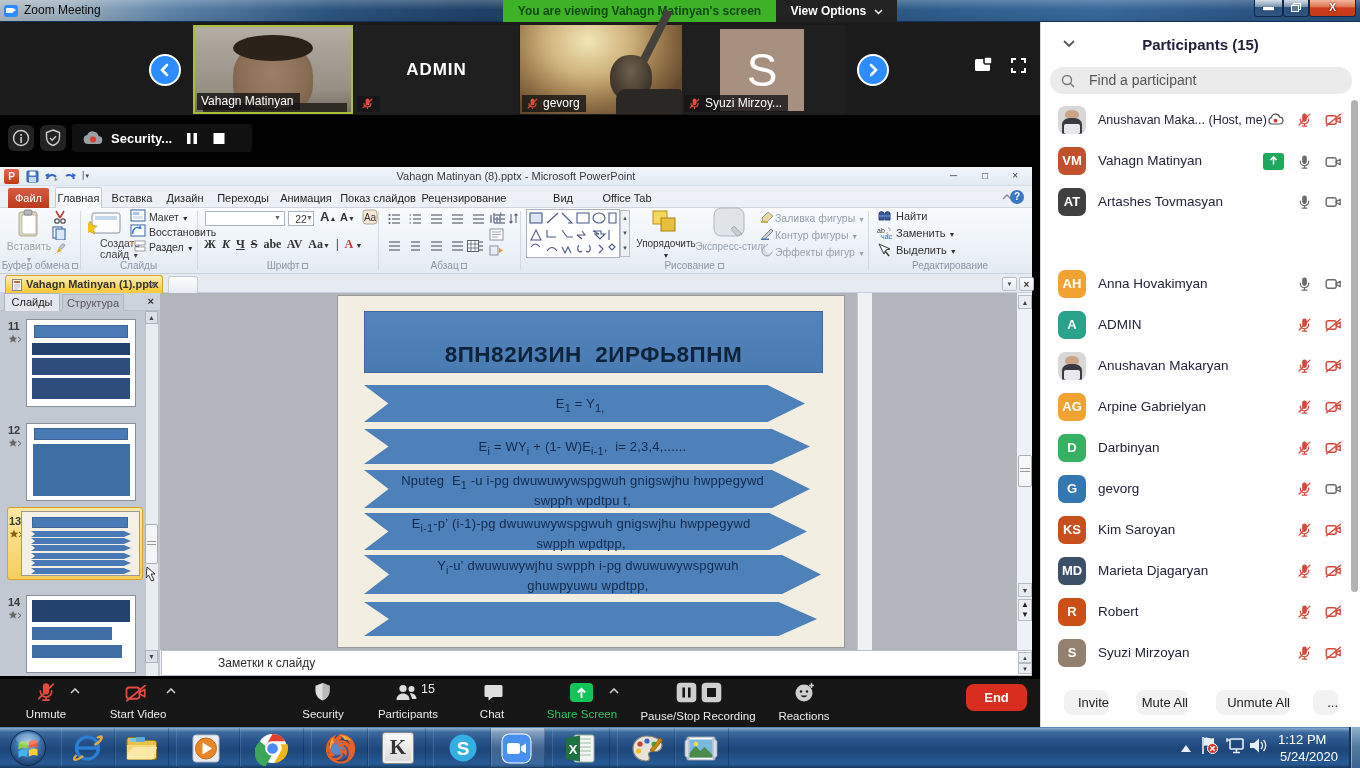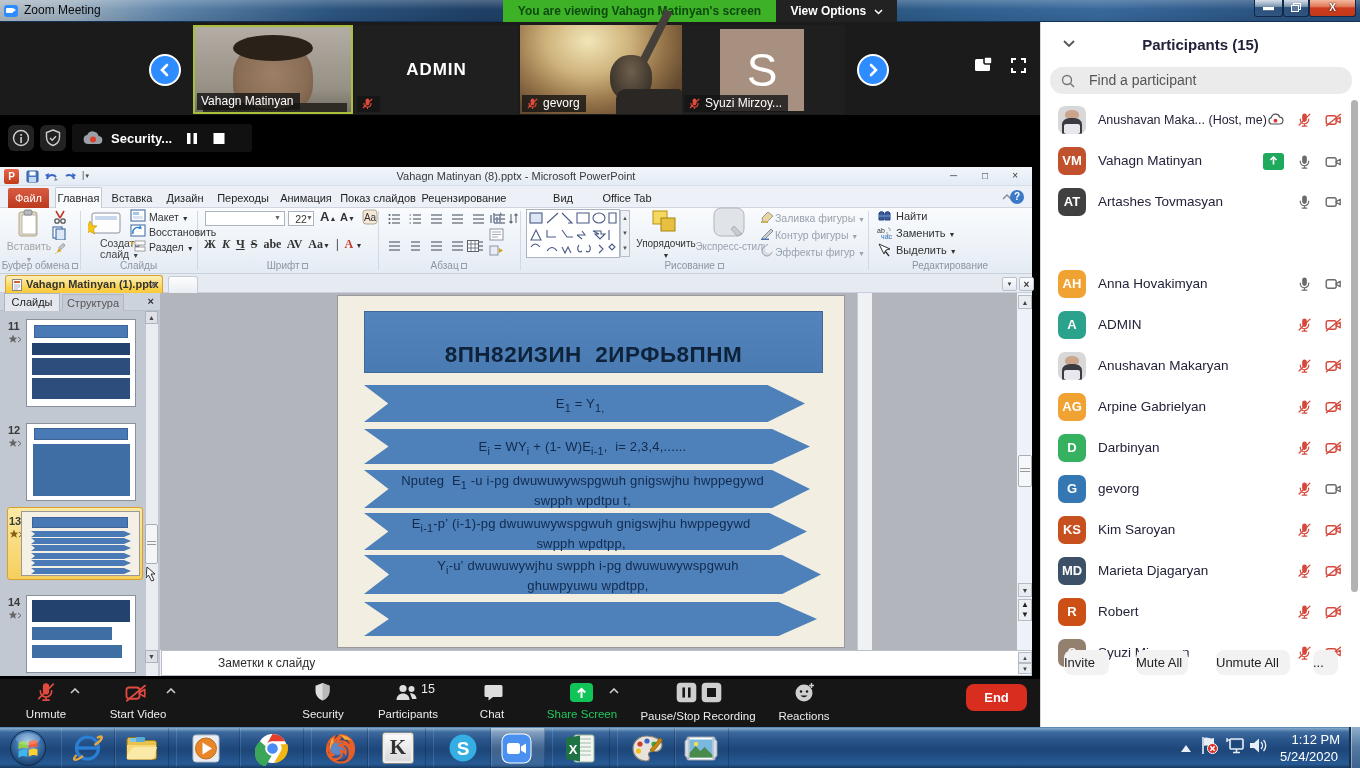--- a/index.html
+++ b/index.html
@@ -63,21 +63,21 @@
 .tbtn{position:absolute;top:728px;height:39px;border-left:1px solid rgba(255,255,255,.12);border-right:1px solid rgba(0,0,0,.2)}
 .tbtn.active{background:linear-gradient(rgba(255,255,255,.42),rgba(255,255,255,.18) 45%,rgba(255,255,255,.08))}
 
 #ppanel{left:1040px;top:22px;width:320px;height:705px;background:#fff;border-left:1px solid #d6d6d6}
 #phead{position:absolute;left:0;top:0;width:100%;height:44px;color:#22223a;font-weight:bold;font-size:15px;text-align:center;line-height:46px}
 #psearch{position:absolute;left:9px;top:45px;width:302px;height:27px;background:#ebebeb;border-radius:13px;color:#555;font-size:14px;line-height:27px;padding-left:39px}
 .prow{position:absolute;left:0;width:100%;height:41px}
 .pav{position:absolute;left:17px;top:6px;width:28px;height:28px;border-radius:7px;color:#fff;font-weight:bold;font-size:13px;text-align:center;line-height:28px}
 .pname{position:absolute;left:57px;top:12px;font-size:13.5px;color:#23233a;white-space:nowrap}
 .picons{position:absolute;right:18px;top:12px;display:flex;gap:13px;align-items:center}
-.pbtn{position:absolute;top:628px;height:25px;background:#f2f2f3;border-radius:8px;font-size:13px;color:#222;text-align:left;line-height:25px}
+.pbtn{position:absolute;top:668px;height:25px;background:#f2f2f3;border-radius:8px;font-size:13px;color:#222;text-align:right;line-height:25px}
 #pscroll{position:absolute;right:2px;top:78px;width:7px;height:492px;background:#b2b2b2;border-radius:4px}
 </style></head>
 <body>
 
 <div class="abs" id="ztitle">
   <div class="abs" id="zicon"></div>
   <div class="abs txt">Zoom Meeting</div>
 </div>
 <div class="abs" id="gbanner">You are viewing Vahagn Matinyan's screen</div>
 <div class="abs" id="vopts">View Options <svg width="9" height="6" viewBox="0 0 9 6" style="margin-left:4px">
@@ -731,21 +731,21 @@
 <svg class="abs" style="left:1225px;top:737px" width="19" height="18" viewBox="0 0 19 18">
 <rect x="5" y="2" width="13" height="10" rx="1" fill="none" stroke="#e8eef5" stroke-width="1.6"></rect>
 <rect x="7" y="4" width="9" height="6" fill="#1d4679"></rect>
 <path d="M11.5 12v3M8 15.5h7" stroke="#e8eef5" stroke-width="1.5"></path>
 <path d="M2 1v4M2 3h3" stroke="#e8eef5" stroke-width="1.4"></path>
 </svg>
 <svg class="abs" style="left:1249px;top:737px" width="18" height="17" viewBox="0 0 18 17">
 <path d="M1 6h4l5-4.5v14L5 11H1z" fill="#e8eef5"></path>
 <path d="M12 5a5 5 0 0 1 0 7M14.5 3a8 8 0 0 1 0 11" stroke="#e8eef5" stroke-width="1.4" fill="none"></path>
 </svg>
-<div class="abs" style="left:1278px;top:732px;width:62px;text-align:right;color:#fff;font-size:13px">1:12 PM</div>
+<div class="abs" style="left:1278px;top:732px;width:62px;text-align:left;color:#fff;font-size:13px">1:12 PM</div>
 <div class="abs" style="left:1272px;top:749px;width:74px;text-align:center;color:#fff;font-size:13px">5/24/2020</div>
 <div class="abs" style="left:1349px;top:727px;width:11px;height:41px;background:linear-gradient(#8fb0cd,#53799f 50%,#3c6391);border-left:2px solid #16314f;box-shadow:inset 1px 0 0 rgba(255,255,255,.4)"></div>
 
 <svg class="abs" style="left:16px;top:209px" width="26" height="30" viewBox="0 0 26 30">
 <rect x="3" y="3" width="18" height="24" rx="2" fill="#e3dac4" stroke="#b3a888" stroke-width="1"></rect>
 <rect x="6" y="6" width="14" height="19" fill="#fff" stroke="#aaa" stroke-width="0.8"></rect>
 <rect x="8" y="1" width="8" height="5" rx="1.5" fill="#b8b8c0" stroke="#777" stroke-width="0.8"></rect>
 </svg>
 <div class="abs" style="left:0px;top:240px;width:58px;color:#a5a5a5;font-size:10.5px;text-align:center">Вставить<br><span style="font-size:7px">▼</span></div>
 <svg class="abs" style="left:53px;top:210px" width="14" height="14" viewBox="0 0 14 14">

